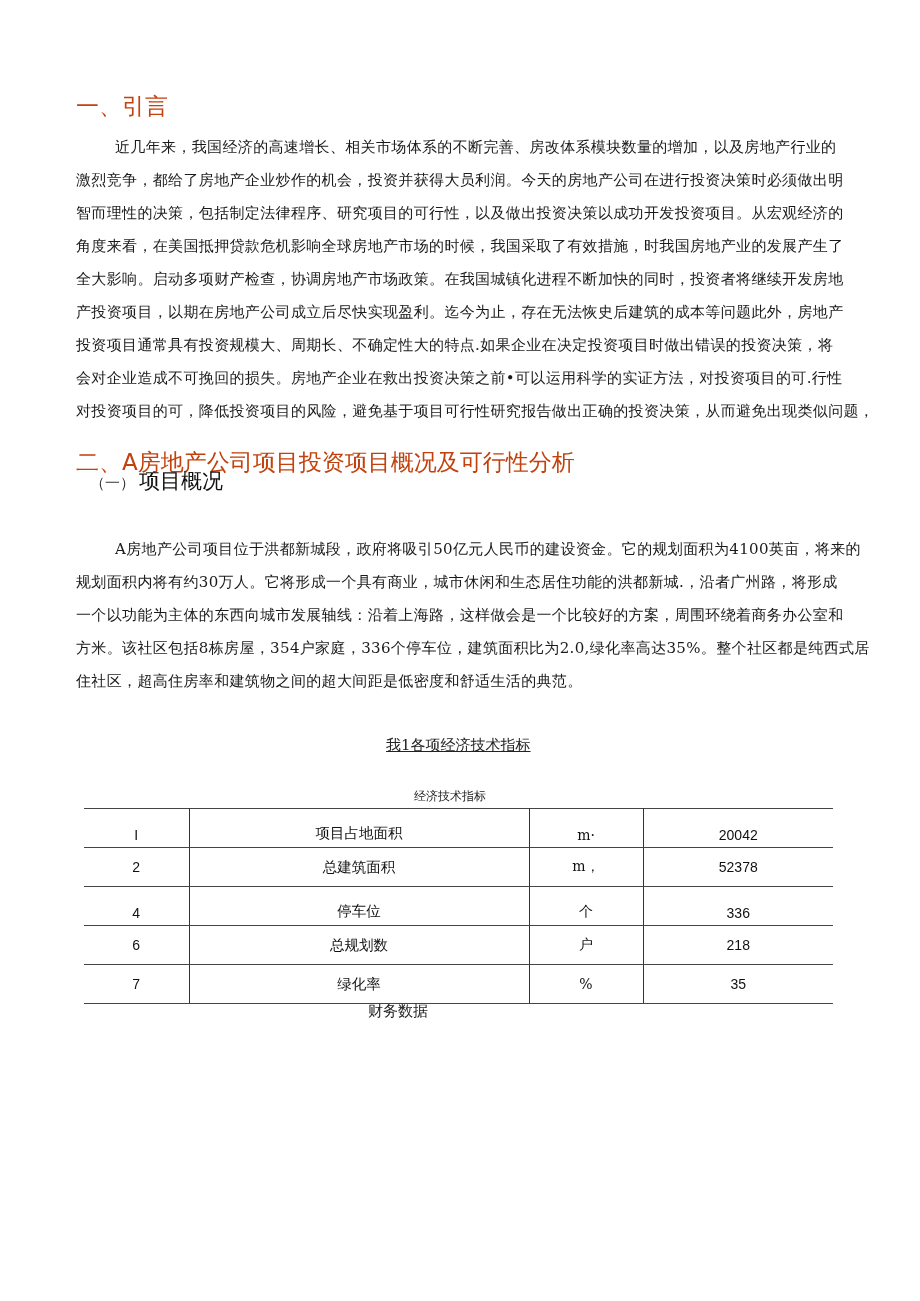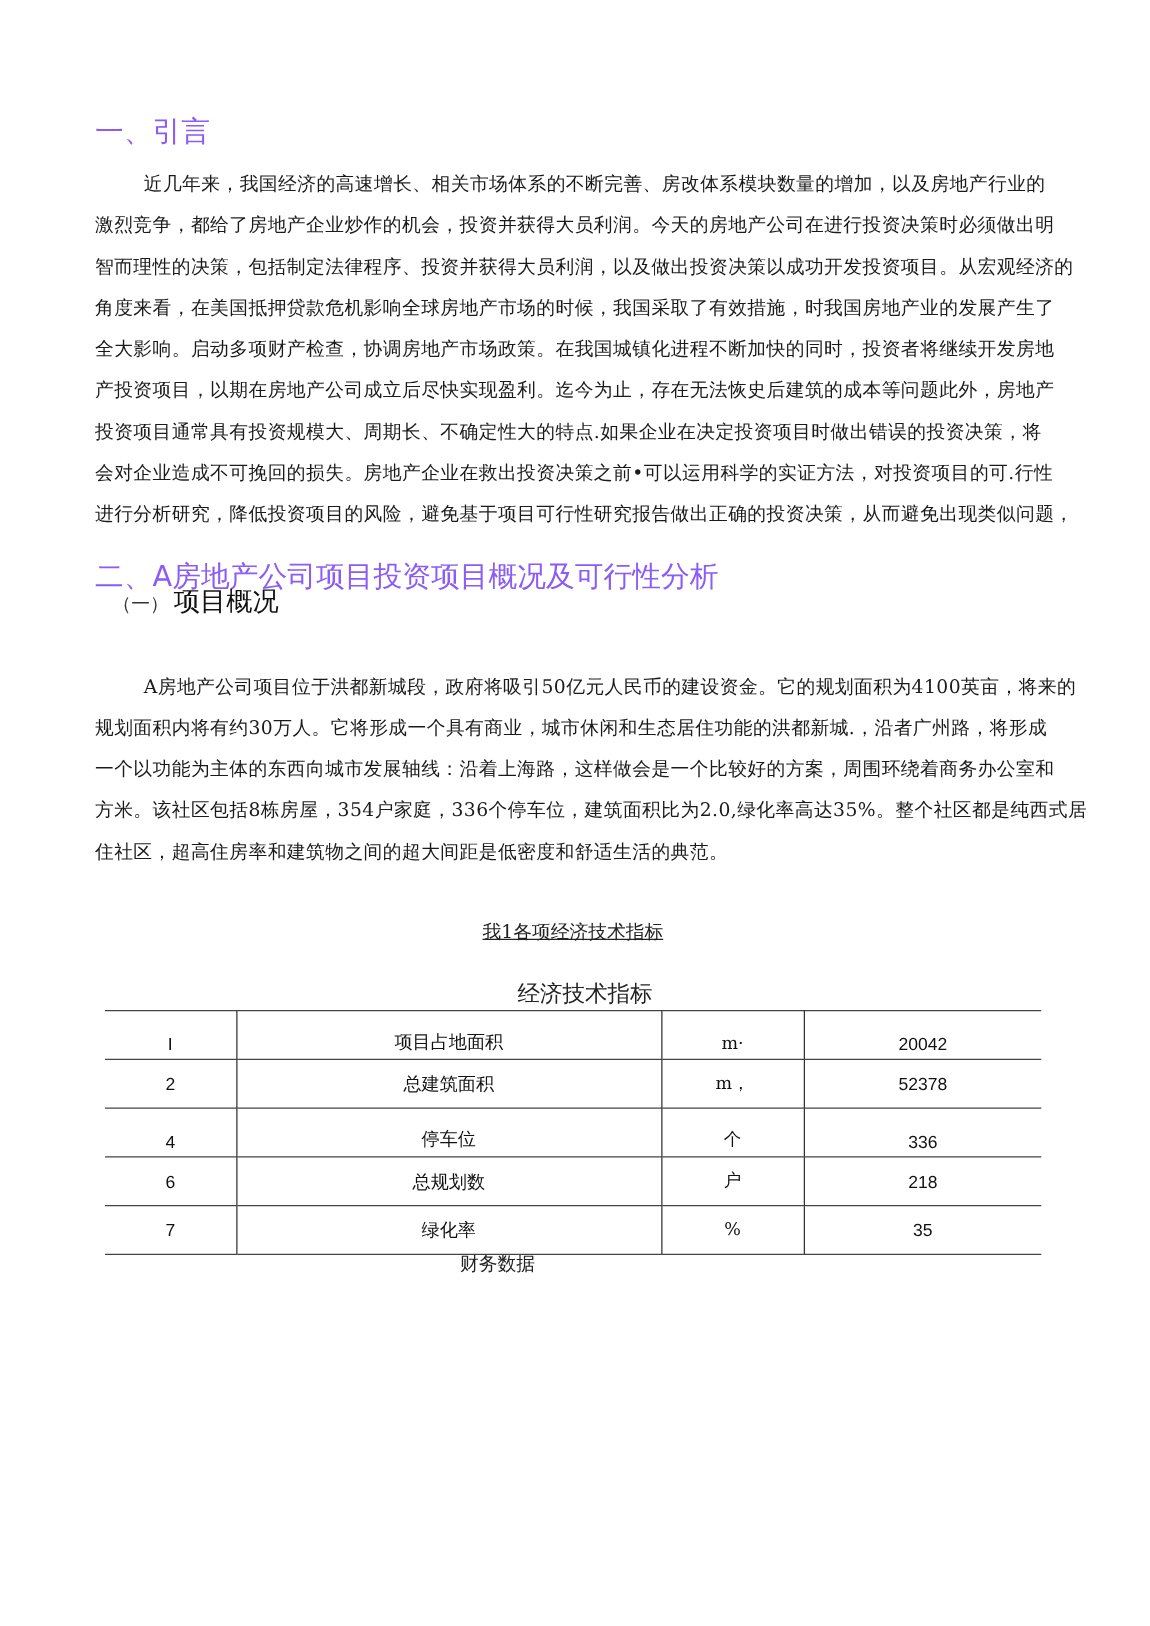--- a/index.html
+++ b/index.html
@@ -1,19 +1,19 @@
 <!DOCTYPE html>
 <html><head>
 <meta charset="utf-8">
 <style>
   html, body { margin: 0; padding: 0; background: #ffffff; }
   body { width: 920px; height: 1301px; position: relative; overflow: hidden;
          font-family: "DejaVu Serif", "Liberation Serif", serif; color: #1a1a1a; }
   .h1 { position: absolute; left: 76px; font-family: "DejaVu Sans", "Liberation Sans", sans-serif;
-        font-size: 23px; line-height: 28px; color: #8b5cf6; white-space: nowrap; letter-spacing: 0px; }
+        font-size: 23px; line-height: 28px; color: #c2410c; white-space: nowrap; letter-spacing: 0px; }
   .h2 { position: absolute; left: 90px; font-family: "DejaVu Sans", "Liberation Sans", sans-serif;
         font-size: 21px; line-height: 26px; color: #111; white-space: nowrap; }
   .h2 .paren { font-size: 15px; color: #333; margin-right: 4px; }
   .para { position: absolute; left: 76px; width: 760px; font-size: 15px; line-height: 33px;
           text-align: justify; text-indent: 39px; color: #1a1a1a; letter-spacing: 0.35px; }
   .para .line { display: block; white-space: nowrap; text-indent: 0; }
   .para .line.first { padding-left: 39px; }
   .caption { position: absolute; font-size: 15px; line-height: 20px; color: #222; white-space: nowrap; }
   table.tbl { position: absolute; left: 84px; top: 808px; width: 749px; border-collapse: collapse;
               font-family: "Liberation Sans", "DejaVu Sans", sans-serif; font-size: 14px; color: #111; }
@@ -28,46 +28,46 @@
   table.tbl td.cunit { font-family: "DejaVu Serif", "Liberation Serif", serif; }
 </style>
 </head>
 <body>
 
 <div class="h1" style="top:92px;">一、引言</div>
 
 <div class="para" style="top:131px;">
   <span class="line first">近几年来，我国经济的高速增长、相关市场体系的不断完善、房改体系模块数量的增加，以及房地产行业的</span>
   <span class="line">激烈竞争，都给了房地产企业炒作的机会，投资并获得大员利润。今天的房地产公司在进行投资决策时必须做出明</span>
-  <span class="line">智而理性的决策，包括制定法律程序、投资并获得大员利润，以及做出投资决策以成功开发投资项目。从宏观经济的</span>
+  <span class="line">智而理性的决策，包括制定法律程序、研究项目的可行性，以及做出投资决策以成功开发投资项目。从宏观经济的</span>
   <span class="line">角度来看，在美国抵押贷款危机影响全球房地产市场的时候，我国采取了有效措施，时我国房地产业的发展产生了</span>
   <span class="line">全大影响。启动多项财产检查，协调房地产市场政策。在我国城镇化进程不断加快的同时，投资者将继续开发房地</span>
   <span class="line">产投资项目，以期在房地产公司成立后尽快实现盈利。迄今为止，存在无法恢史后建筑的成本等问题此外，房地产</span>
   <span class="line">投资项目通常具有投资规模大、周期长、不确定性大的特点.如果企业在决定投资项目时做出错误的投资决策，将</span>
   <span class="line">会对企业造成不可挽回的损失。房地产企业在救出投资决策之前•可以运用科学的实证方法，对投资项目的可.行性</span>
-  <span class="line">进行分析研究，降低投资项目的风险，避免基于项目可行性研究报告做出正确的投资决策，从而避免出现类似问题，</span>
+  <span class="line">对投资项目的可，降低投资项目的风险，避免基于项目可行性研究报告做出正确的投资决策，从而避免出现类似问题，</span>
 </div>
 
 <div class="h1" style="top:448px;">二、A房地产公司项目投资项目概况及可行性分析</div>
 
 <div class="h2" style="top:468px;">
   <span class="paren">（一）</span><span>项目概况</span>
 </div>
 
 <div class="para" style="top:533px;">
   <span class="line first">A房地产公司项目位于洪都新城段，政府将吸引50亿元人民币的建设资金。它的规划面积为4100英亩，将来的</span>
   <span class="line">规划面积内将有约30万人。它将形成一个具有商业，城市休闲和生态居住功能的洪都新城.，沿者广州路，将形成</span>
   <span class="line">一个以功能为主体的东西向城市发展轴线：沿着上海路，这样做会是一个比较好的方案，周围环绕着商务办公室和</span>
   <span class="line">方米。该社区包括8栋房屋，354户家庭，336个停车位，建筑面积比为2.0,绿化率高达35%。整个社区都是纯西式居</span>
   <span class="line">住社区，超高住房率和建筑物之间的超大间距是低密度和舒适生活的典范。</span>
 </div>
 
 <div class="caption" style="left:386px; top:735px;text-decoration:underline;">我1各项经济技术指标</div>
 
-<div class="caption" style="left:414px; top:786px; font-size:18px;">经济技术指标</div>
+<div class="caption" style="left:414px; top:786px; font-size:12px;">经济技术指标</div>
 
 <table class="tbl">
   <colgroup>
     <col style="width:105px">
     <col style="width:340px">
     <col style="width:114px">
     <col style="width:190px">
   </colgroup>
   <tbody>
       <tr class="tall">

